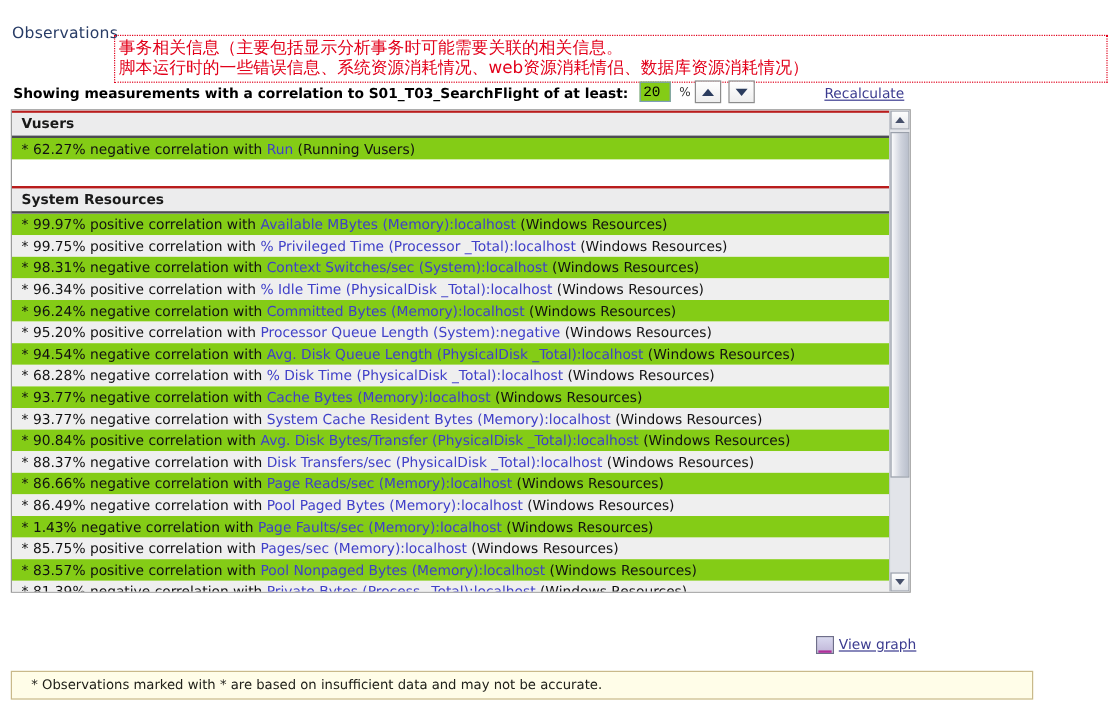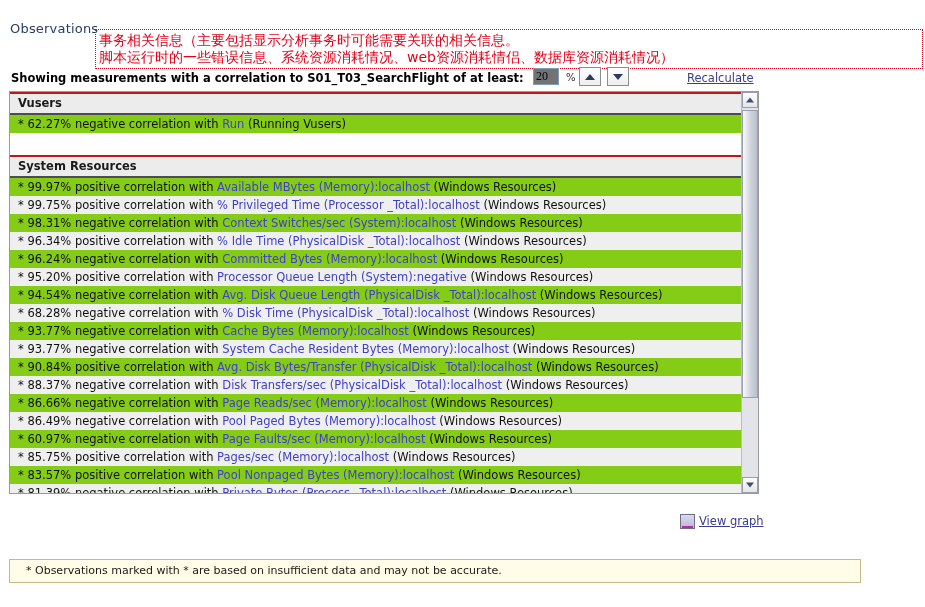--- a/index.html
+++ b/index.html
@@ -73,22 +73,22 @@
     color: #000;
     white-space: nowrap;
   }
   .pct-input {
     position: absolute;
     left: 533px;
     top: 2px;
     width: 26px;
     height: 17px;
     border: 1px solid #7f9db9;
-    background: #737373;
-    font-family: Liberation Serif, serif;
+    background: #84cc16;
+    font-family: Liberation Mono, monospace;
     font-size: 12px;
     color: #000;
     padding: 0 2px;
     box-sizing: border-box;
     line-height: 15px;
   }
   .pct-sign {
     position: absolute;
     left: 566px;
     top: 6px;
@@ -226,21 +226,21 @@
     background: linear-gradient(90deg,#fbfbfc,#cfd3dd 55%,#b9bfcc);
     border: 1px solid #9aa0ab;
     box-sizing: border-box;
     cursor: pointer;
   }
 
   
   .viewgraph {
     position: absolute;
     left: 680px;
-    top: 512px;
+    top: 528px;
     height: 18px;
     display: flex;
     align-items: center;
     gap: 4px;
     cursor: pointer;
   }
   .vg-icon {
     width: 15px;
     height: 15px;
     border: 1px solid #6e6e8a;
@@ -315,21 +315,21 @@
       <div class="row odd"><span>* 96.24% negative correlation with </span><span class="meas-link">Committed Bytes (Memory):localhost</span><span> (Windows Resources)</span></div>
       <div class="row even"><span>* 95.20% positive correlation with </span><span class="meas-link">Processor Queue Length (System):negative</span><span> (Windows Resources)</span></div>
       <div class="row odd"><span>* 94.54% negative correlation with </span><span class="meas-link">Avg. Disk Queue Length (PhysicalDisk _Total):localhost</span><span> (Windows Resources)</span></div>
       <div class="row even"><span>* 68.28% negative correlation with </span><span class="meas-link">% Disk Time (PhysicalDisk _Total):localhost</span><span> (Windows Resources)</span></div>
       <div class="row odd"><span>* 93.77% negative correlation with </span><span class="meas-link">Cache Bytes (Memory):localhost</span><span> (Windows Resources)</span></div>
       <div class="row even"><span>* 93.77% negative correlation with </span><span class="meas-link">System Cache Resident Bytes (Memory):localhost</span><span> (Windows Resources)</span></div>
       <div class="row odd"><span>* 90.84% positive correlation with </span><span class="meas-link">Avg. Disk Bytes/Transfer (PhysicalDisk _Total):localhost</span><span> (Windows Resources)</span></div>
       <div class="row even"><span>* 88.37% negative correlation with </span><span class="meas-link">Disk Transfers/sec (PhysicalDisk _Total):localhost</span><span> (Windows Resources)</span></div>
       <div class="row odd"><span>* 86.66% negative correlation with </span><span class="meas-link">Page Reads/sec (Memory):localhost</span><span> (Windows Resources)</span></div>
       <div class="row even"><span>* 86.49% negative correlation with </span><span class="meas-link">Pool Paged Bytes (Memory):localhost</span><span> (Windows Resources)</span></div>
-      <div class="row odd"><span>* 60.97% negative correlation with </span><span class="meas-link">Page Faults/sec (Memory):localhost</span><span> (Windows Resources)</span></div>
+      <div class="row odd"><span>* 1.43% negative correlation with </span><span class="meas-link">Page Faults/sec (Memory):localhost</span><span> (Windows Resources)</span></div>
       <div class="row even"><span>* 85.75% positive correlation with </span><span class="meas-link">Pages/sec (Memory):localhost</span><span> (Windows Resources)</span></div>
       <div class="row odd"><span>* 83.57% positive correlation with </span><span class="meas-link">Pool Nonpaged Bytes (Memory):localhost</span><span> (Windows Resources)</span></div>
       <div class="row even"><span>* 81.39% negative correlation with </span><span class="meas-link">Private Bytes (Process _Total):localhost</span><span> (Windows Resources)</span></div>
     </div>
 
   <div class="scrollbar">
     <div class="sb-btn sb-up">
       <span class="sb-tri sb-tri-up"></span>
     </div>
     <div class="sb-track">

